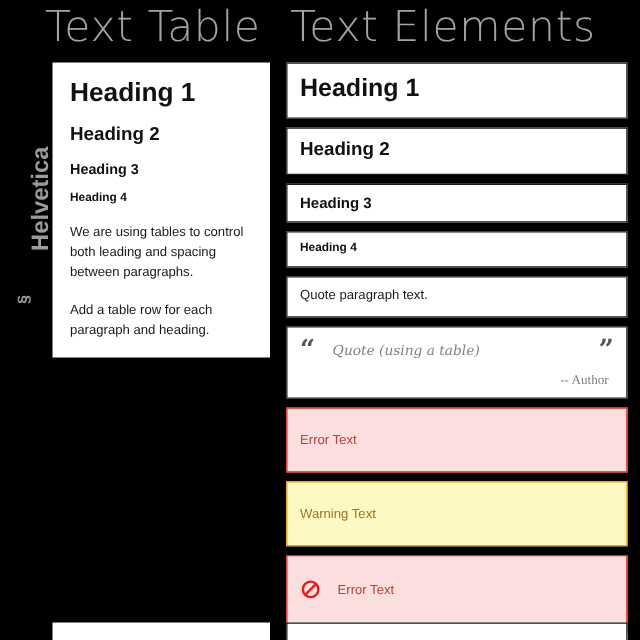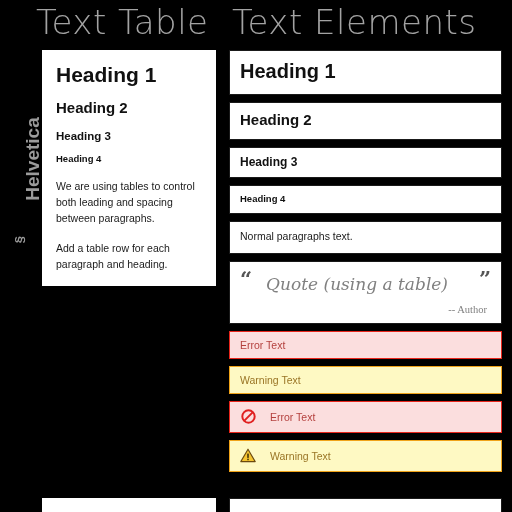--- a/index.html
+++ b/index.html
@@ -126,41 +126,41 @@
     font-family: "DejaVu Serif", serif;
     font-size: 21px;
     font-weight: bold;
     color: #555;
     line-height: 0.9;
     flex: 0 0 auto;
   }
   .q-text {
     font-family: "DejaVu Serif", serif;
     font-style: italic;
-    font-size: 17px;
+    font-size: 11px;
     color: #808080;
     flex: 1 1 auto;
     padding: 4px 0 0 14px;
   }
   .q-author {
     font-family: Liberation Serif, serif;
     font-size: 10.5px;
     color: #808080;
     text-align: right;
     padding-top: 10px;
     padding-right: 4px;
   }
 
   
   .alert {
     box-sizing: border-box;
     margin-bottom: 7px;
     display: flex;
     align-items: center;
-    padding: 7px 10px;
+    padding: 19px 10px;
     font-size: 10.5px;
     min-height: 26px;
   }
   .alert-error {
     background: #fbdede;
     border: 1.8px solid #e8251b;
     color: #b4413e;
   }
   .alert-warn {
     background: #fef9c3;
@@ -219,21 +219,21 @@
   <div class="lc-p">We are using tables to control both leading and spacing between paragraphs.</div>
   <div class="lc-p">Add a table row for each paragraph and heading.</div>
 </div>
 
 <div class="right-col">
 
   <div class="rbox rb-h1">Heading 1</div>
   <div class="rbox rb-h2">Heading 2</div>
   <div class="rbox rb-h3">Heading 3</div>
   <div class="rbox rb-h4">Heading 4</div>
-  <div class="rbox rb-p">Normal paragraphs text.</div>
+  <div class="rbox rb-p">Quote paragraph text.</div>
 
   <div class="rbox rb-quote">
     <div class="q-line">
       <span class="q-mark">“</span>
       <span class="q-text">Quote (using a table)</span>
       <span class="q-mark">”</span>
     </div>
     <div class="q-author">-- Author</div>
   </div>
 

